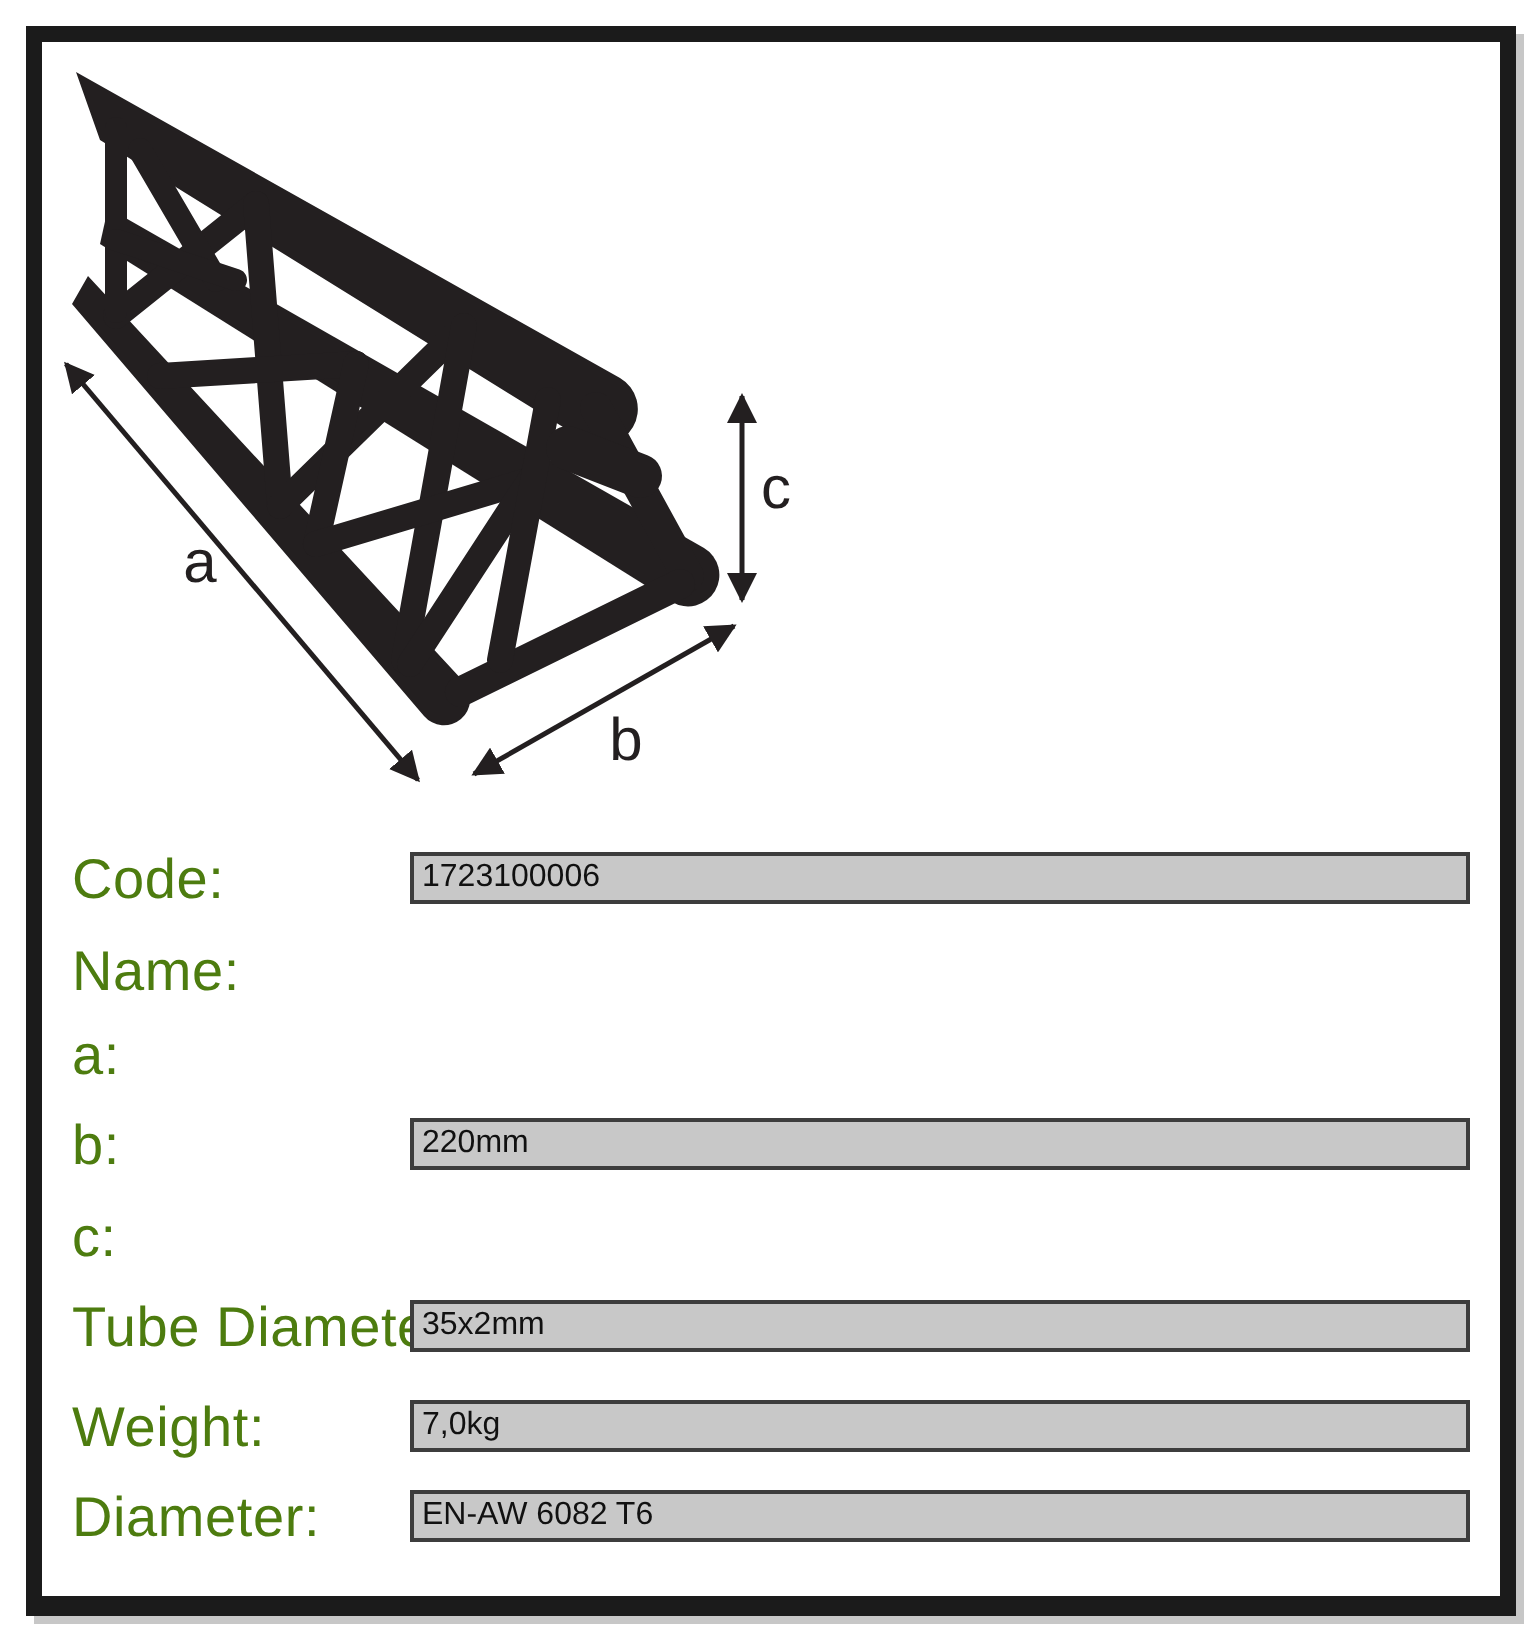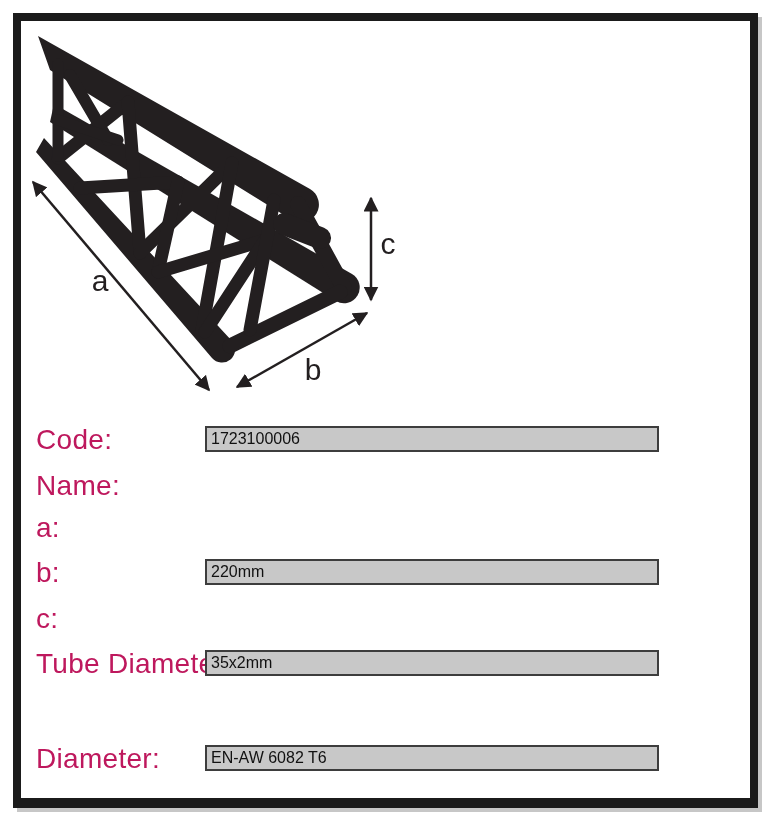--- a/index.html
+++ b/index.html
@@ -29,27 +29,27 @@
   .dim-label{
     font-family:"Liberation Sans","DejaVu Sans",sans-serif;
     font-size:30px;
     fill:#231f20;
   }
   .row{position:absolute;left:0;top:0;width:770px;height:27px;}
   .row .label{
     position:absolute;left:36px;top:0;height:27px;
     display:flex;align-items:center;
     font-size:28px;
-    color:#be185d;
+    color:#4d7c0f;
     white-space:nowrap;
     letter-spacing:0.3px;
   }
   .row .valuebox{
     position:absolute;left:205px;top:0;
-    width:454px;height:26px;
+    width:530px;height:26px;
     box-sizing:border-box;
     background:#c8c8c8;
     border:2px solid #3d3d3d;
     display:flex;align-items:center;
   }
   .row .value{
     font-size:16px;
     color:#111111;
     padding-left:4px;
     white-space:nowrap;
@@ -123,19 +123,25 @@
   </div>
   <div class="row" style="top:605px">
     <div class="label">c:</div>
   </div>
   <div class="row" style="top:650px">
     <div class="label">Tube Diameter:</div>
     <div class="valuebox">
       <span class="value">35x2mm</span>
     </div>
   </div>
+  <div class="row" style="top:700px">
+    <div class="label">Weight:</div>
+    <div class="valuebox">
+      <span class="value">7,0kg</span>
+    </div>
+  </div>
   <div class="row" style="top:745px">
     <div class="label">Diameter:</div>
     <div class="valuebox">
       <span class="value">EN-AW 6082 T6</span>
     </div>
   </div>
 </div>
 
 </body></html>

